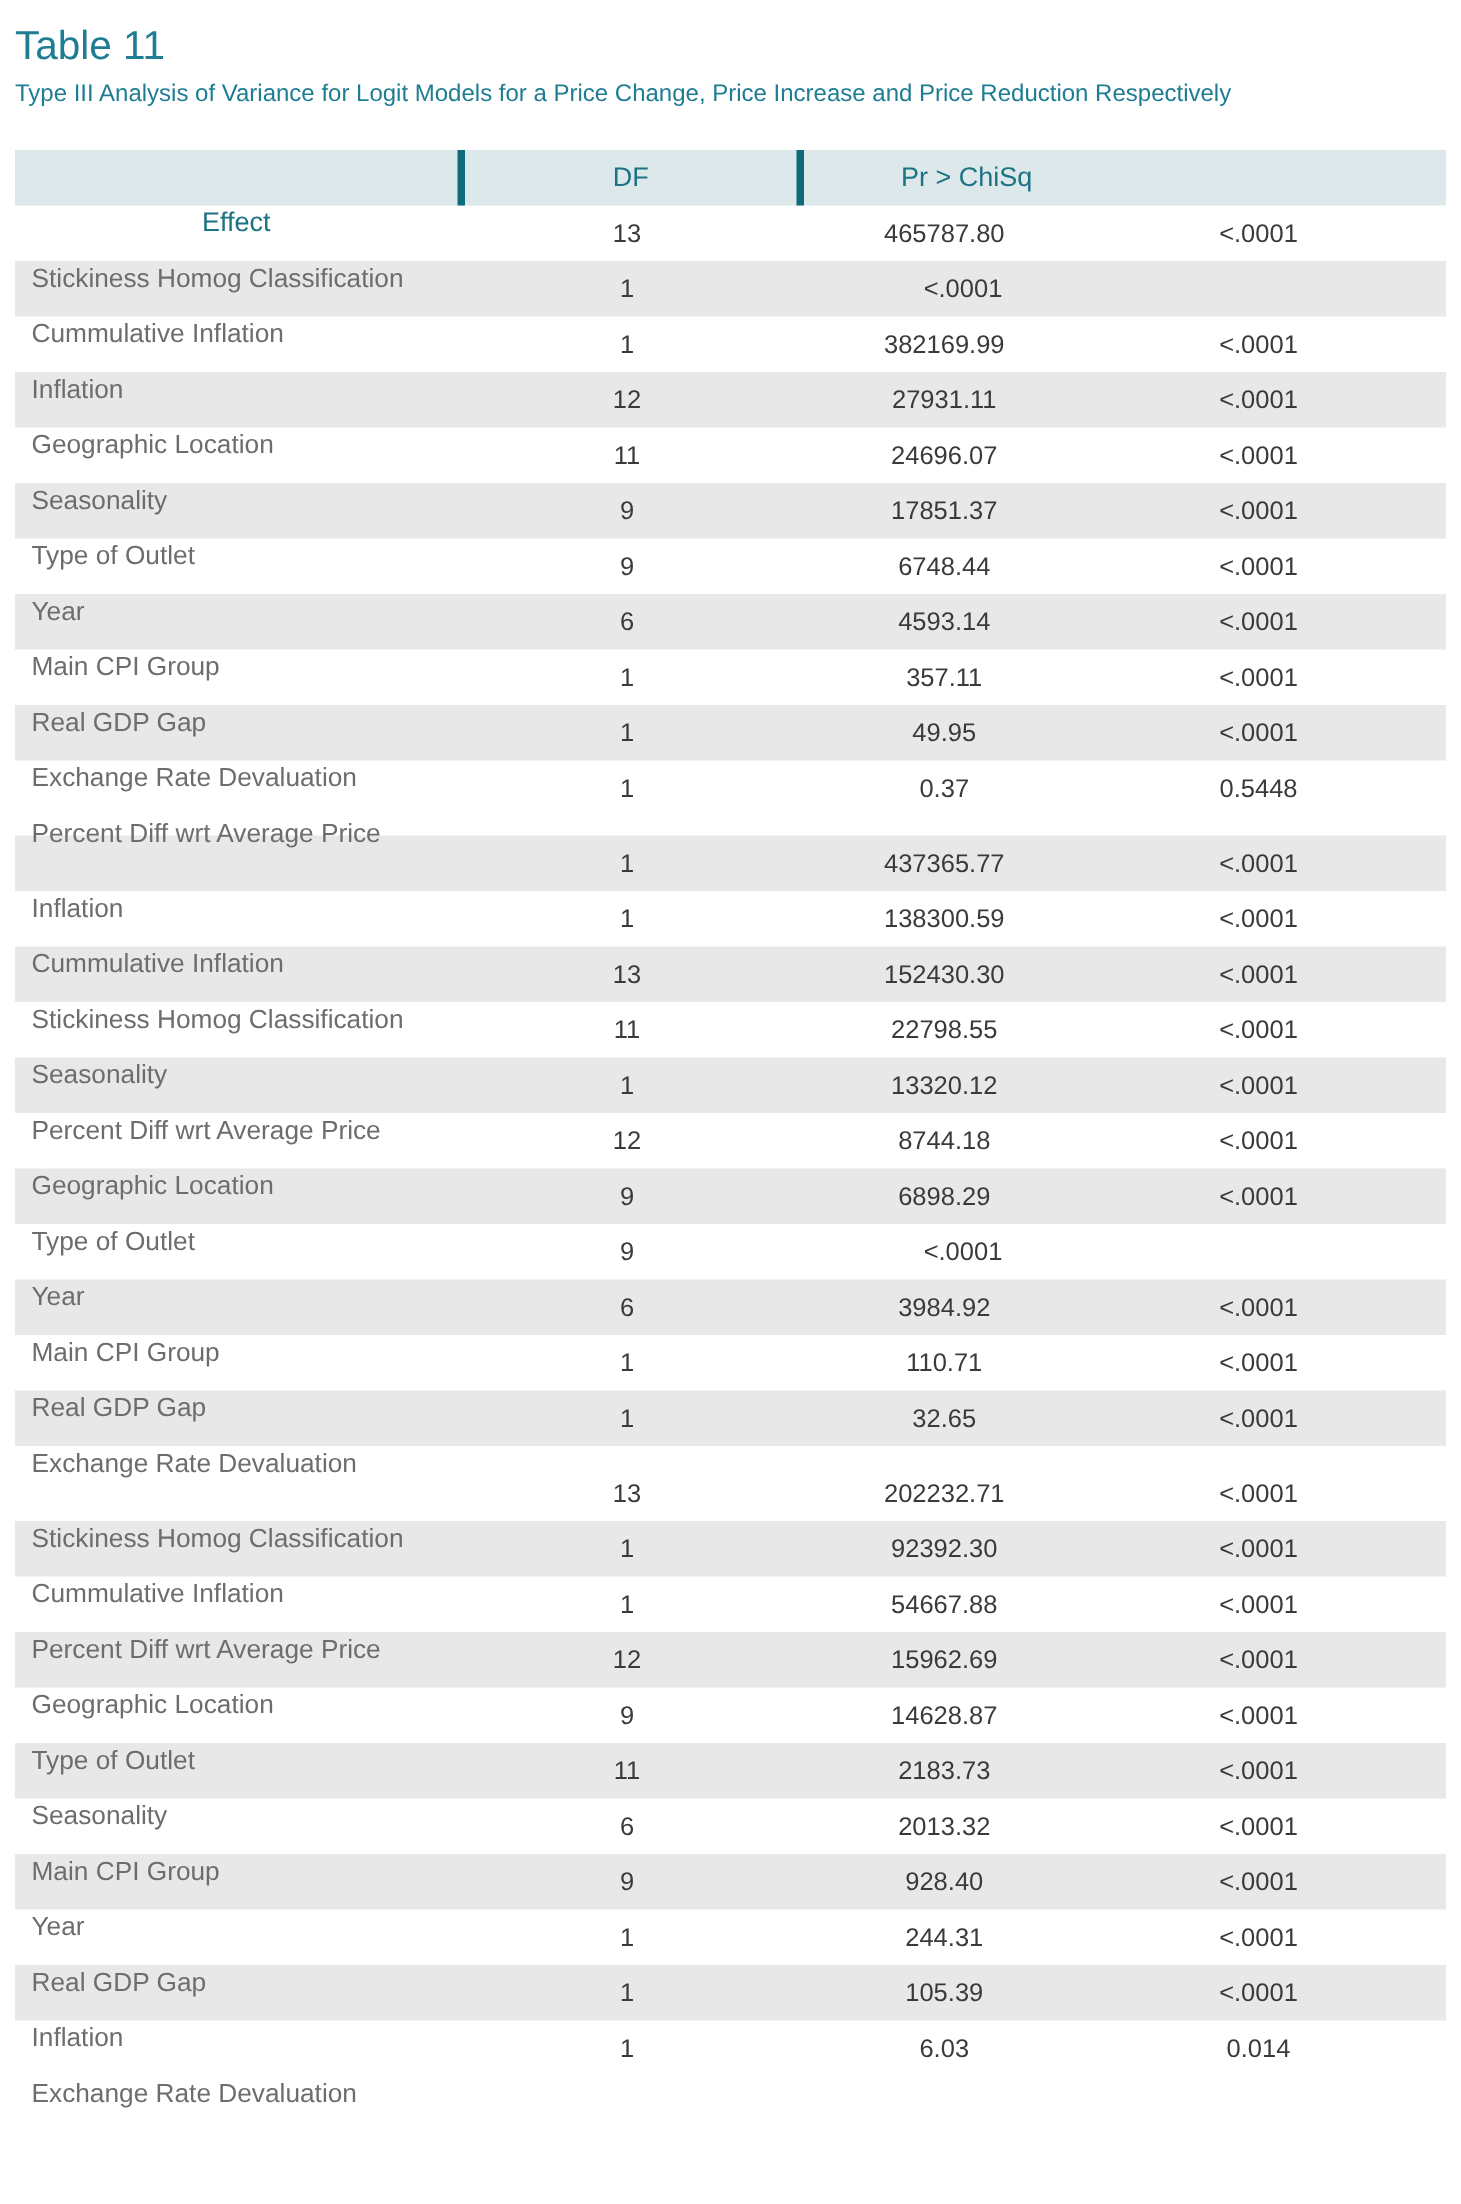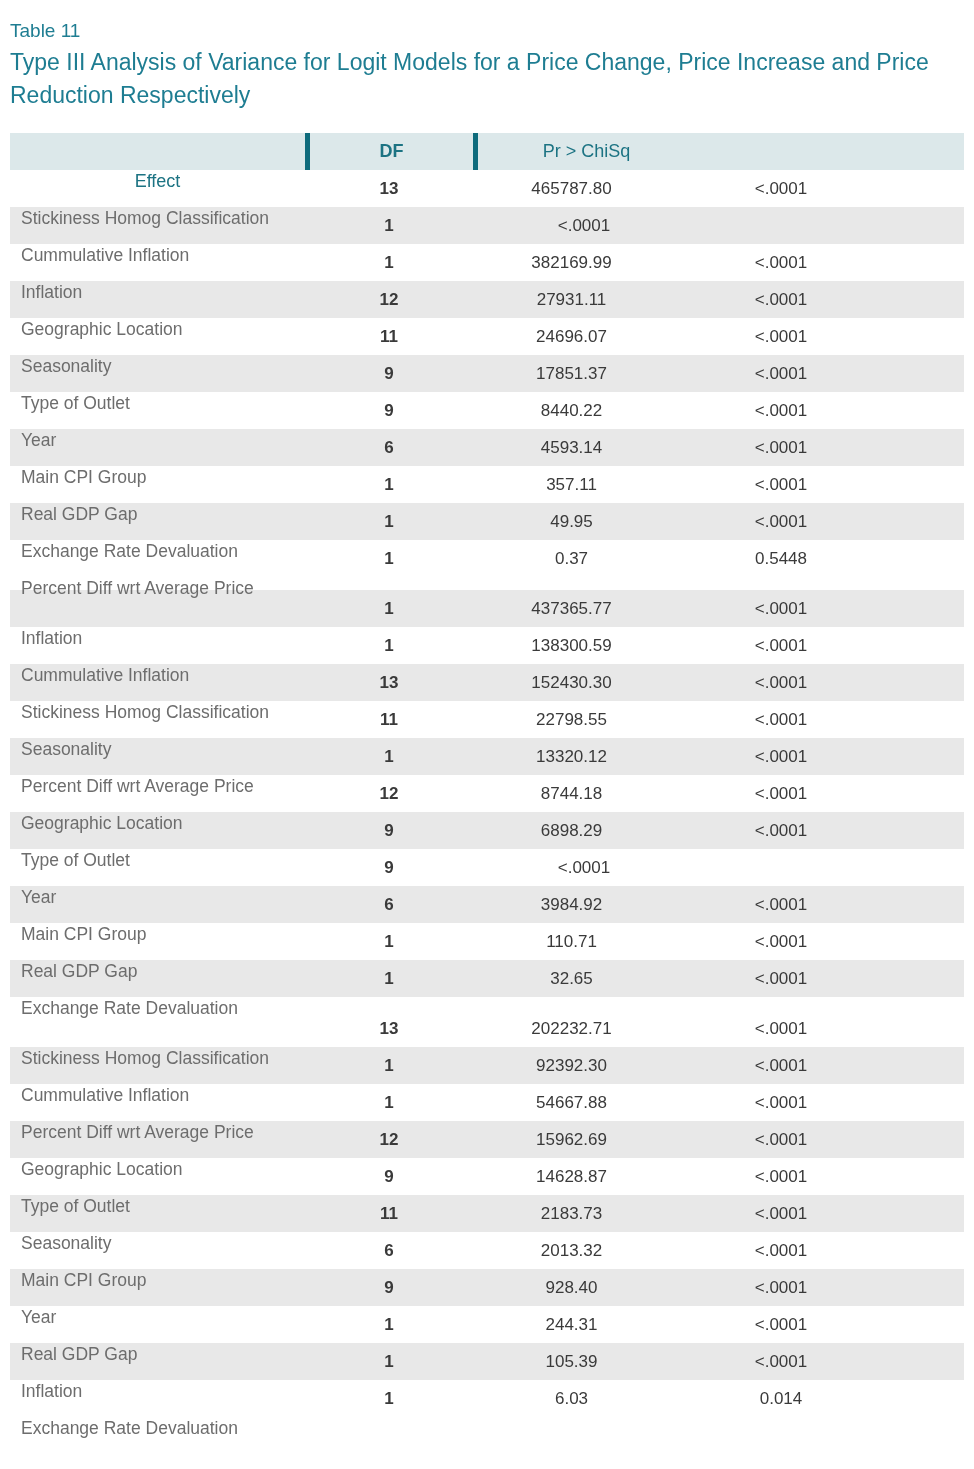--- a/index.html
+++ b/index.html
@@ -15,26 +15,26 @@
   html, body {
     margin: 0; padding: 0;
     background: #ffffff;
     font-family: "Liberation Sans", sans-serif;
   }
   body { width: 974px; height: 1469px; overflow: hidden; }
   .page { padding: 15px 10px 0 10px; }
 
   .caption-label {
     color: var(--title-teal);
-    font-size: 19px;
+    font-size: 27px;
     line-height: 31px;
   }
   .caption-title {
     color: var(--title-teal);
-    font-size: 23px;
+    font-size: 16px;
     line-height: 33px;
     max-width: 942px;
   }
 
   .table { margin-top: 21px; width: 954px; }
 
   .thead {
     display: flex;
     height: 37px;
     background: var(--header-bg);
@@ -42,21 +42,21 @@
   .th {
     display: flex;
     align-items: center;
     justify-content: center;
     color: var(--header-text);
     font-size: 18px;
   }
   .th + .th { border-left: 5px solid var(--divider-teal); }
 
   .col-effect { width: 295px; margin-top: 48px; }
-  .col-df     { width: 168px; font-weight: bold; }
+  .col-df     { width: 226px; }
   .col-wald   { width: 197px; }
   .col-pr     { width: 222px; }
 
   .section + .section { margin-top: 13px; }
 
   .row { display: flex; height: 37px; }
   .row.striped { background: var(--stripe-gray); }
 
   .cell {
     display: flex;
@@ -121,21 +121,21 @@
           </div>
           <div class="row striped">
             <div class="cell col-effect">Type of Outlet</div>
             <div class="cell col-df">9</div>
             <div class="cell col-wald">17851.37</div>
             <div class="cell col-pr">&lt;.0001</div>
           </div>
           <div class="row">
             <div class="cell col-effect">Year</div>
             <div class="cell col-df">9</div>
-            <div class="cell col-wald">8440.22</div>
+            <div class="cell col-wald">6748.44</div>
             <div class="cell col-pr">&lt;.0001</div>
           </div>
           <div class="row striped">
             <div class="cell col-effect">Main CPI Group</div>
             <div class="cell col-df">6</div>
             <div class="cell col-wald">4593.14</div>
             <div class="cell col-pr">&lt;.0001</div>
           </div>
           <div class="row">
             <div class="cell col-effect">Real GDP Gap</div>

